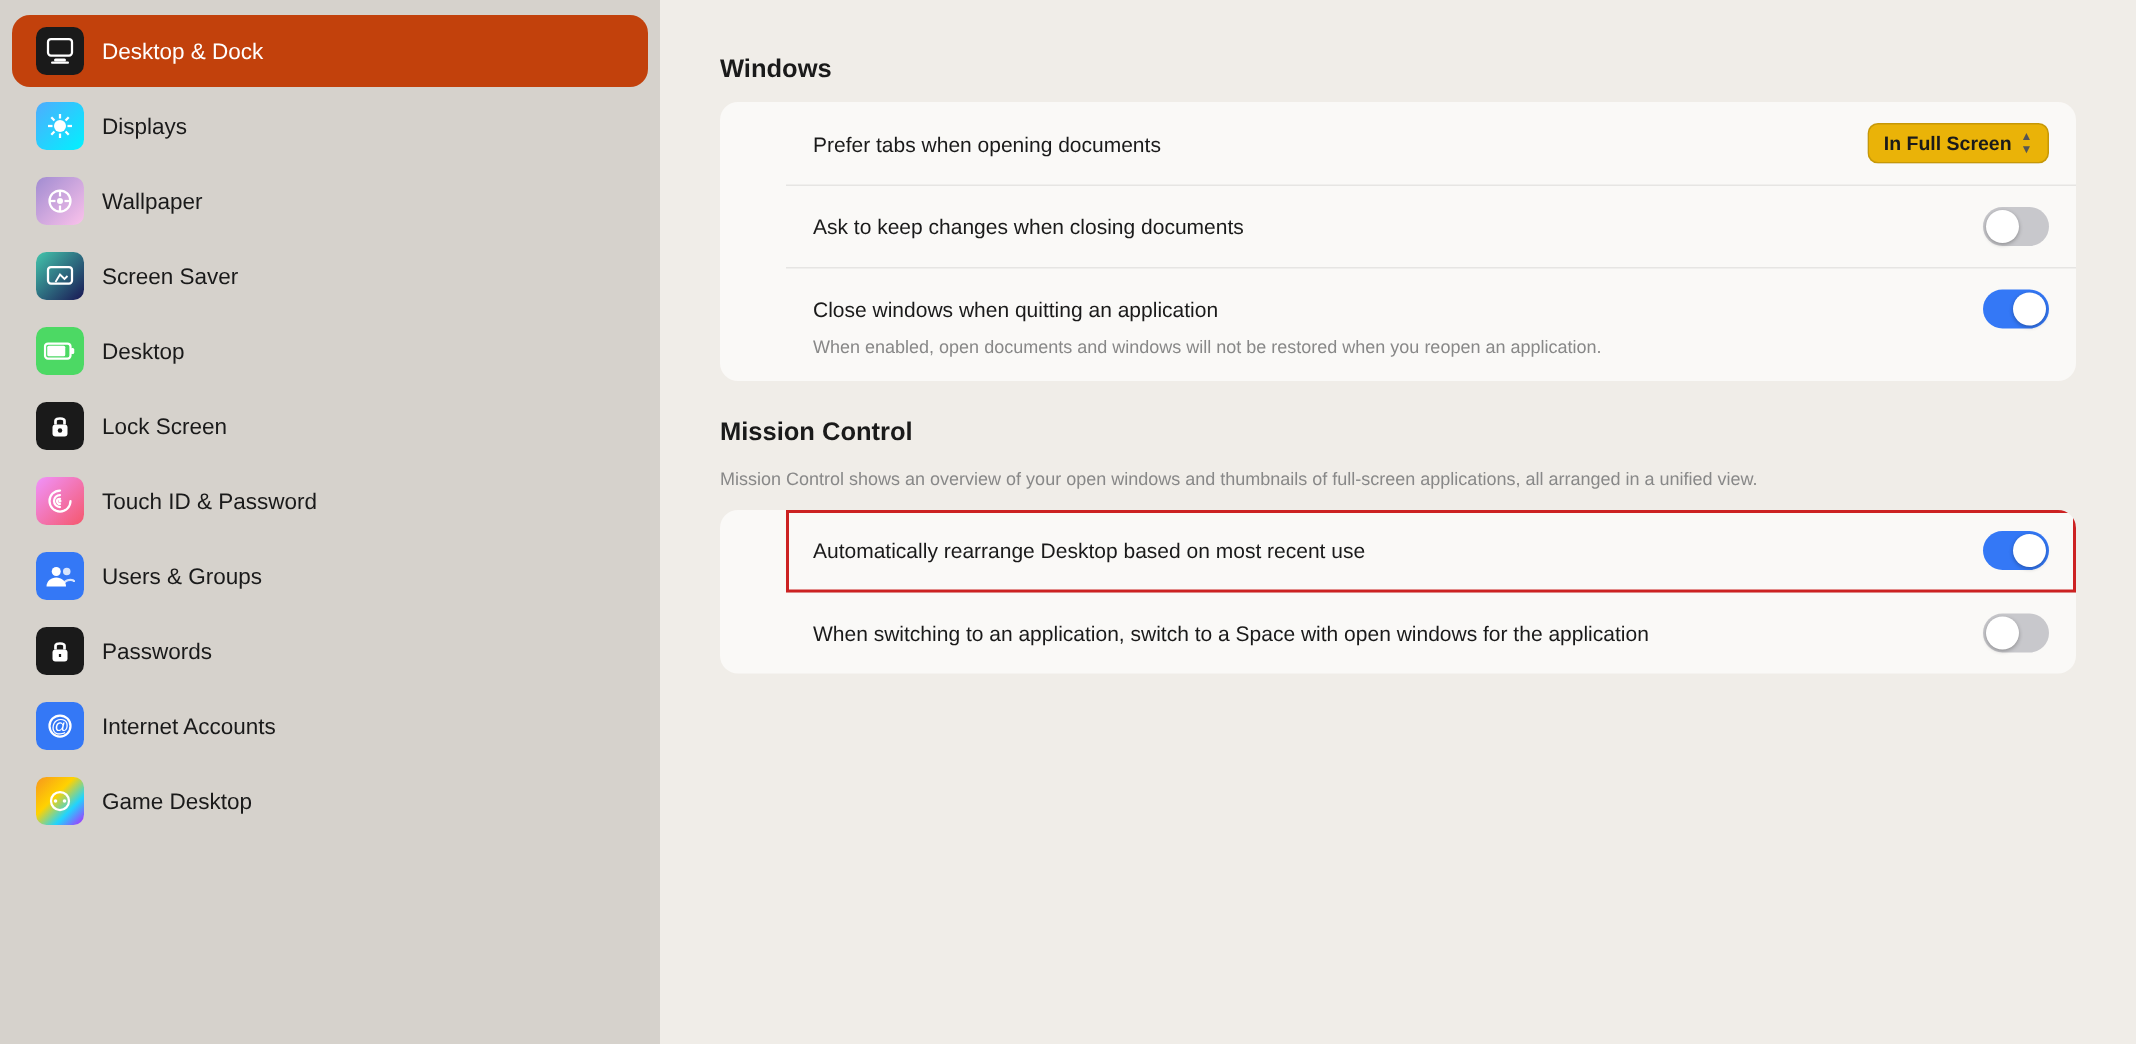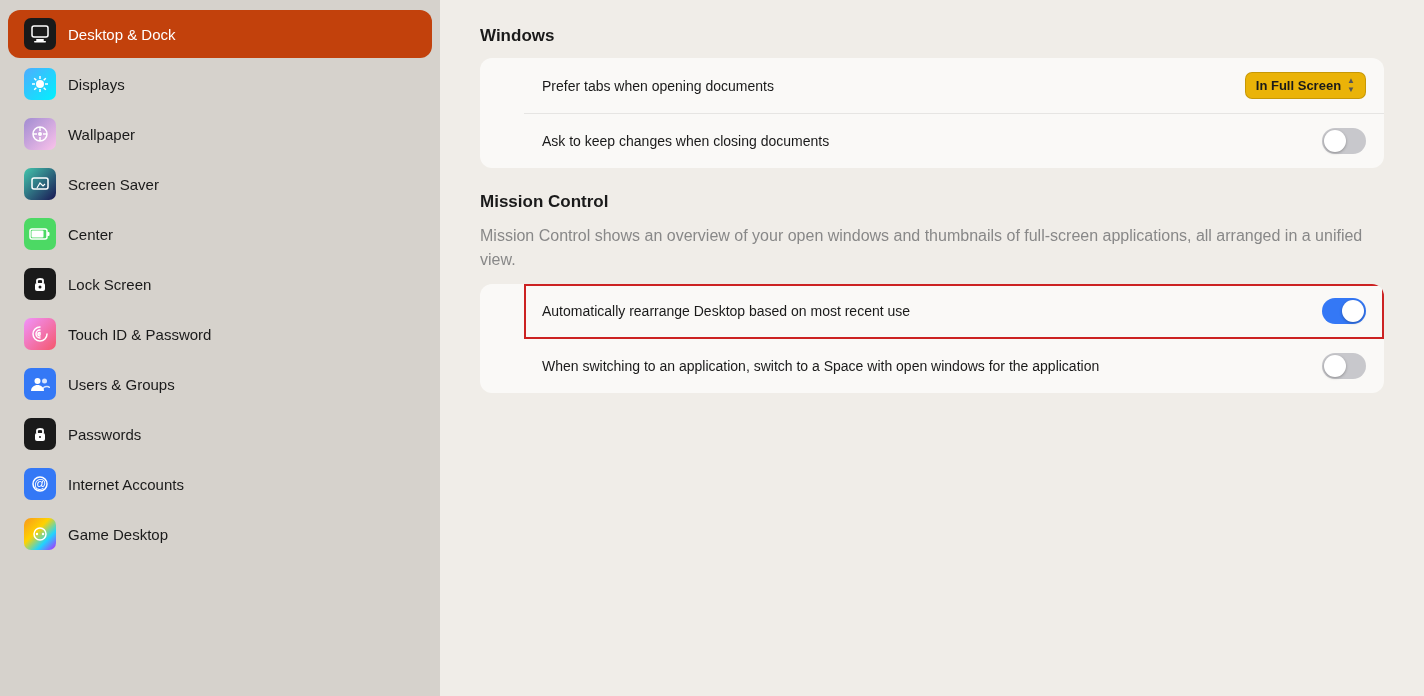--- a/index.html
+++ b/index.html
@@ -65,21 +65,21 @@
     .icon-touchid { background: linear-gradient(135deg, #f093fb, #f5576c); color: #fff; }
     .icon-users { background: #3478f6; color: #fff; }
     .icon-passwords { background: #1a1a1a; color: #fff; }
     .icon-internet { background: #3478f6; color: #fff; }
     .icon-gamecenter { background: linear-gradient(135deg, #f7971e, #ffd200, #21d4fd, #b721ff); color: #fff; }
 
     
     .main-content {
       flex: 1;
       background: #f0ede8;
-      padding: 26px 40px;
+      padding: 36px 40px;
       overflow-y: auto;
       height: 100%;
     }
 
     .section-title {
       font-size: 17px;
       font-weight: 600;
       color: #1a1a1a;
       margin-bottom: 12px;
     }
@@ -190,21 +190,21 @@
       outline: 2px solid #e03030;
       outline-offset: -2px;
       border-radius: 0;
     }
 
     
     .mission-section {
       margin-top: 8px;
     }
     .mission-description {
-      font-size: 16px;
+      font-size: 12px;
       color: #888;
       margin-bottom: 12px;
       line-height: 1.5;
     }
   </style>
 </head>
 <body>
 
 <div class="sidebar">
   <div class="sidebar-item active">
@@ -260,21 +260,21 @@
   </div>
 
   <div class="sidebar-item">
     <div class="item-icon icon-battery">
       <svg width="22" height="16" viewBox="0 0 22 16">
         <rect x="1" y="3" width="17" height="10" rx="2" fill="none" stroke="white" stroke-width="1.5"></rect>
         <rect x="18" y="6" width="2.5" height="4" rx="1" fill="white"></rect>
         <rect x="2.5" y="4.5" width="12" height="7" rx="1" fill="white"></rect>
       </svg>
     </div>
-    <span class="item-label">Center</span>
+    <span class="item-label">Desktop</span>
   </div>
 
   <div class="sidebar-item">
     <div class="item-icon icon-lockscreen">
       <svg width="20" height="20" viewBox="0 0 20 20">
         <rect x="5" y="9" width="10" height="8" rx="2" fill="white"></rect>
         <path d="M7 9 V6.5 C7 4.5 13 4.5 13 6.5 V9" fill="none" stroke="white" stroke-width="1.8"></path>
         <circle cx="10" cy="13" r="1.5" fill="#1a1a1a"></circle>
       </svg>
     </div>
@@ -352,20 +352,27 @@
           <span class="stepper-arrow">▼</span>
         </div>
       </div>
     </div>
 
     <div class="settings-row">
       <span class="row-label">Ask to keep changes when closing documents</span>
       <div class="toggle off"></div>
     </div>
 
+    <div class="settings-row with-description">
+      <div class="row-main">
+        <span class="row-label">Close windows when quitting an application</span>
+        <div class="toggle on"></div>
+      </div>
+      <span class="row-description">When enabled, open documents and windows will not be restored when you reopen an application.</span>
+    </div>
   </div>
 
   <div class="mission-section">
     <div class="section-title">Mission Control</div>
     <div class="mission-description">Mission Control shows an overview of your open windows and thumbnails of full-screen applications, all arranged in a unified view.</div>
     <div class="settings-group">
 
       <div class="settings-row highlighted" style="outline: 2px solid #cc2222; border-radius: 0;">
         <span class="row-label">Automatically rearrange Desktop based on most recent use</span>
         <div class="toggle on"></div>

